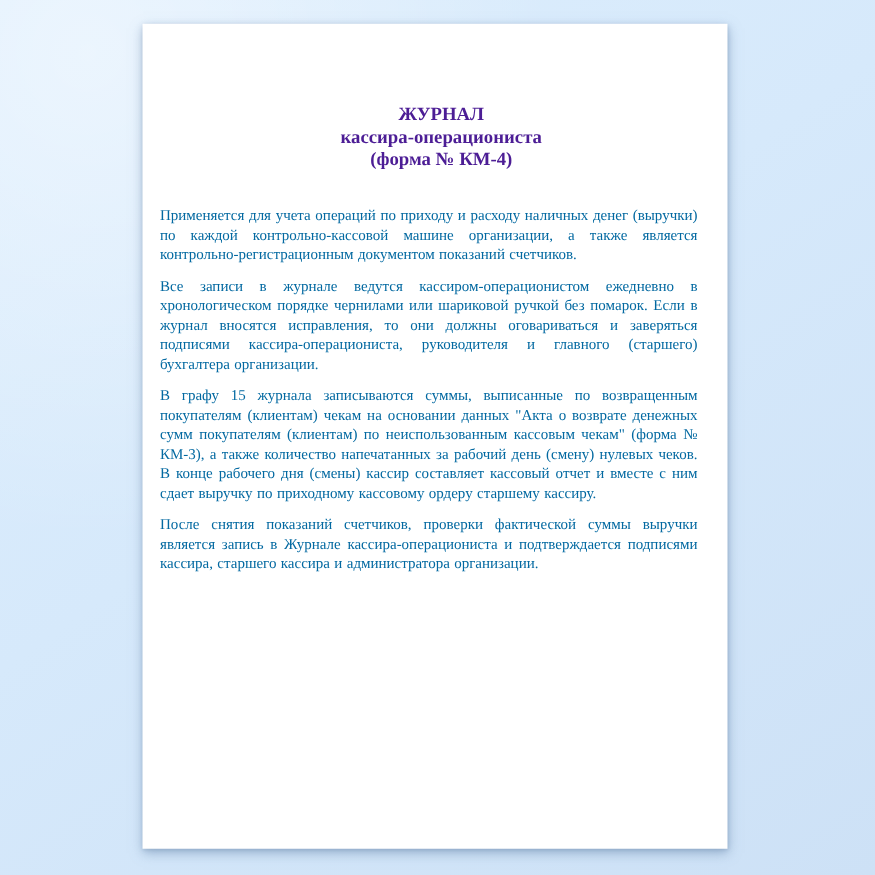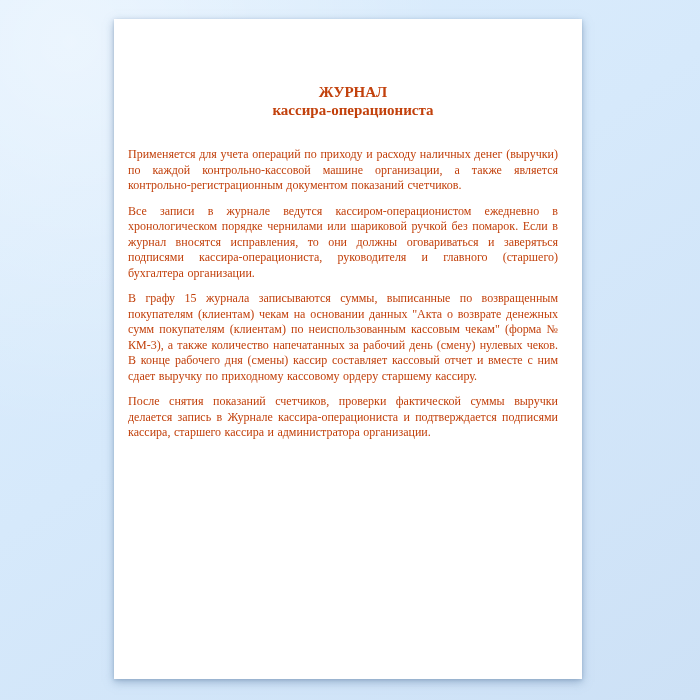--- a/index.html
+++ b/index.html
@@ -29,47 +29,48 @@
     background: #ffffff;
     box-shadow: 0 3px 9px rgba(105, 137, 173, 0.55),
                 0 1px 3px rgba(105, 137, 173, 0.35);
   }
   .doc-title {
     margin-top: 64px;
     text-align: center;
     font-weight: bold;
     font-size: 15px;
     line-height: 18px;
-    color: #c2410c;
+    color: #4c1d95;
     padding-left: 10px;
   }
   .doc-body {
     margin: 28px 24px 0 14px;
   }
   .doc-body p {
     margin: 0 0 10px 0;
     font-size: 12px;
     line-height: 15.5px;
     text-align: justify;
-    color: #c2410c;
+    color: #0369a1;
     word-spacing: 0.5px;
   }
 </style>
 </head>
 <body>
 
 <div class="stage">
   <div class="page">
 
     <div class="doc-title">
       <div>ЖУРНАЛ</div>
       <div>кассира-операциониста</div>
+      <div>(форма № КМ-4)</div>
     </div>
 
     <div class="doc-body">
       <p>Применяется для учета операций по приходу и расходу наличных денег (выручки) по каждой контрольно-кассовой машине организации, а также является контрольно-регистрационным документом показаний счетчиков.</p>
       <p>Все записи в журнале ведутся кассиром-операционистом ежедневно в хронологическом порядке чернилами или шариковой ручкой без помарок. Если в журнал вносятся исправления, то они должны оговариваться и заверяться подписями кассира-операциониста, руководителя и главного (старшего) бухгалтера организации.</p>
       <p>В графу 15 журнала записываются суммы, выписанные по возвращенным покупателям (клиентам) чекам на основании данных "Акта о возврате денежных сумм покупателям (клиентам) по неиспользованным кассовым чекам" (форма № КМ-3), а также количество напечатанных за рабочий день (смену) нулевых чеков. В конце рабочего дня (смены) кассир составляет кассовый отчет и вместе с ним сдает выручку по приходному кассовому ордеру старшему кассиру.</p>
-      <p>После снятия показаний счетчиков, проверки фактической суммы выручки делается запись в Журнале кассира-операциониста и подтверждается подписями кассира, старшего кассира и администратора организации.</p>
+      <p>После снятия показаний счетчиков, проверки фактической суммы выручки является запись в Журнале кассира-операциониста и подтверждается подписями кассира, старшего кассира и администратора организации.</p>
     </div>
 
   </div>
 </div>
 
 </body></html>

